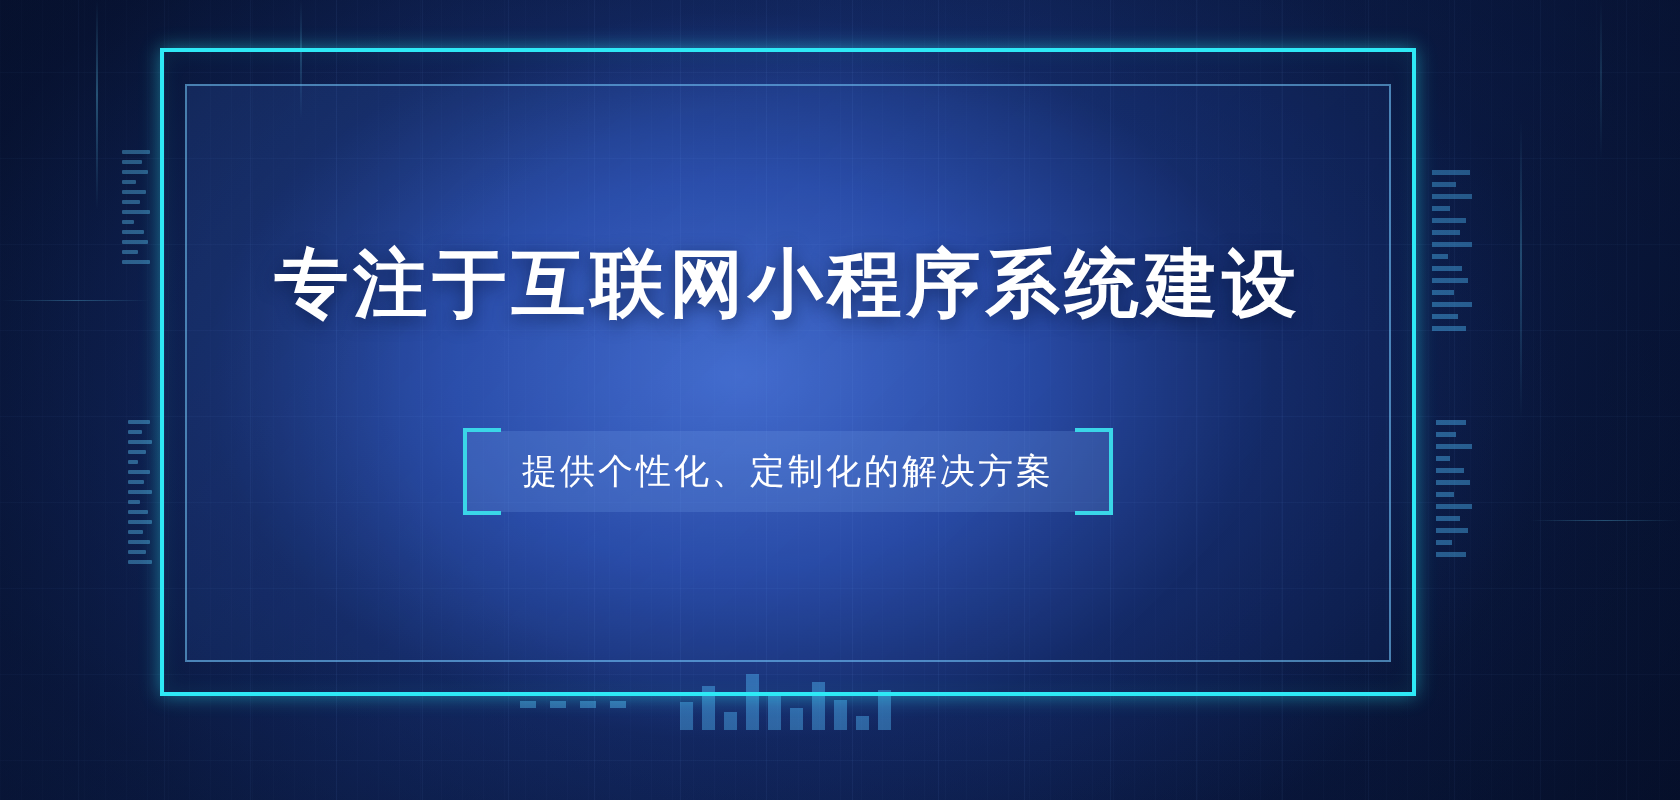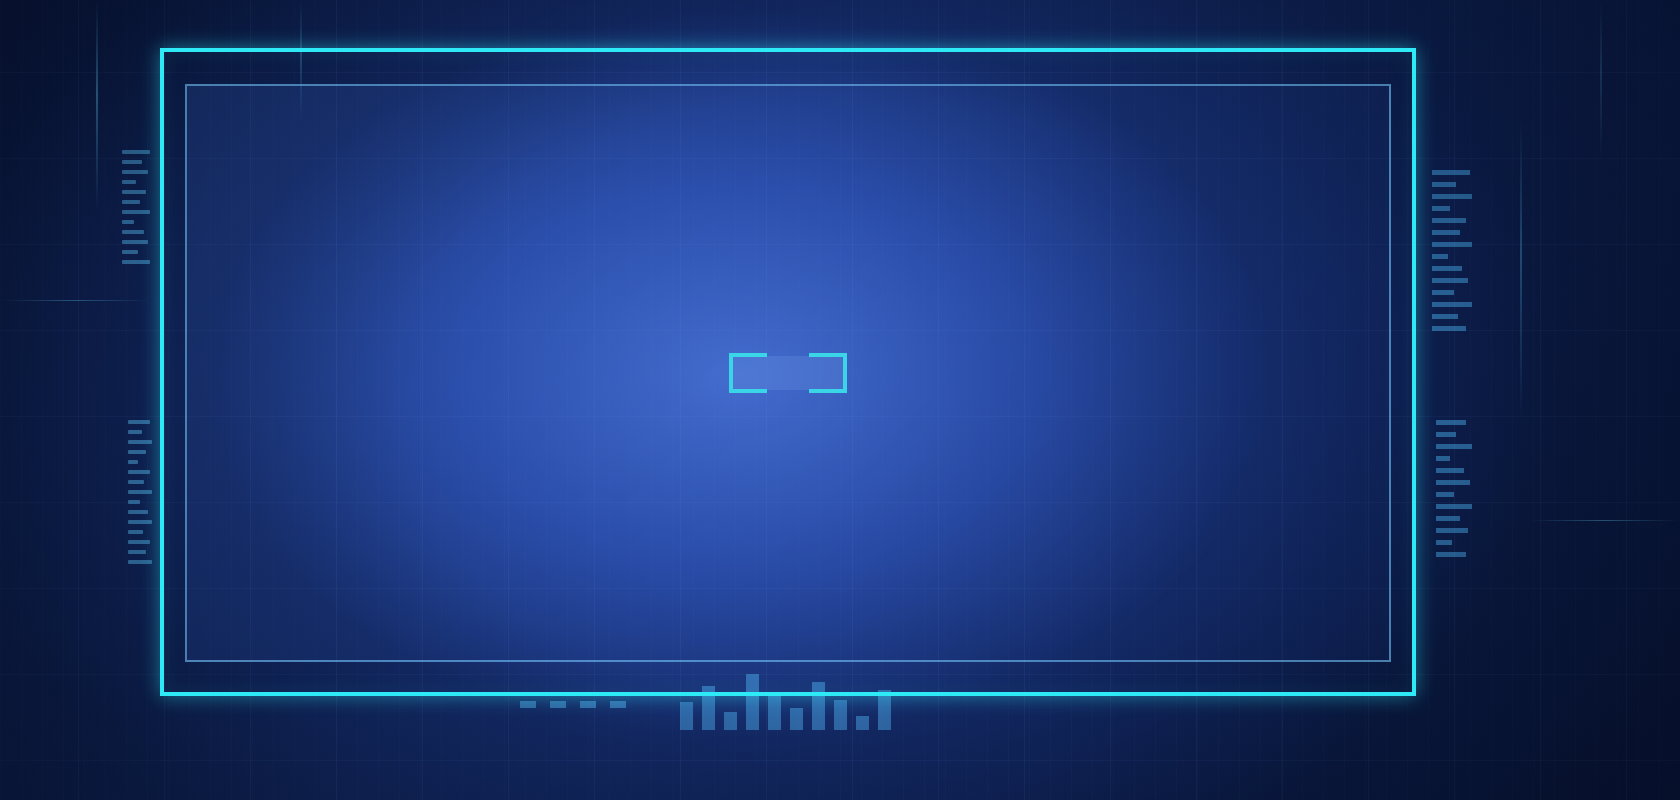--- a/index.html
+++ b/index.html
@@ -274,23 +274,25 @@
       <i style="height:14px"></i>
     <i style="height:40px"></i>
   </div>
 
   <div class="vignette"></div>
 
   <div class="frame-outer"></div>
   <div class="frame-inner"></div>
 
   <div class="content">
+    <h1 class="headline">专注于互联网小程序系统建设</h1>
 
     <div class="sub-wrap">
       <span class="corner tl"></span>
       <span class="corner tr"></span>
       <span class="corner bl"></span>
       <span class="corner br"></span>
       <span class="sub-edge l"></span>
       <span class="sub-edge r"></span>
+      <div class="sub-text">提供个性化、定制化的解决方案</div>
     </div>
   </div>
 </div>
 
 </body></html>

